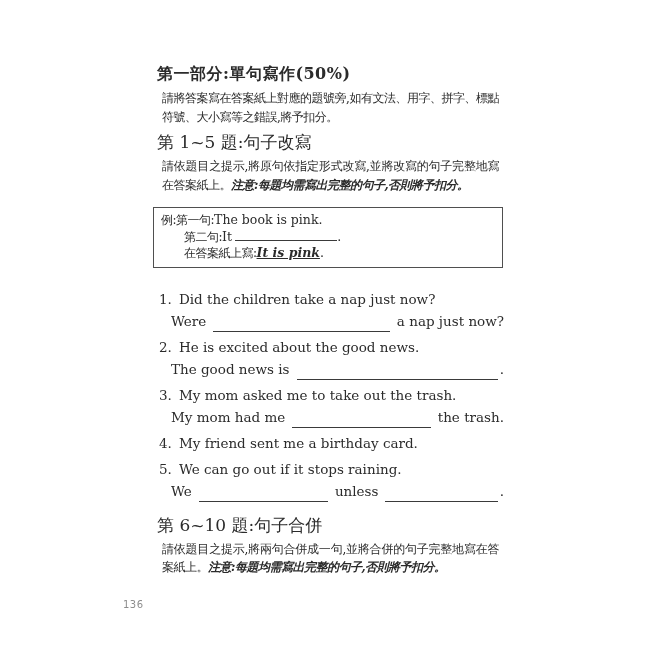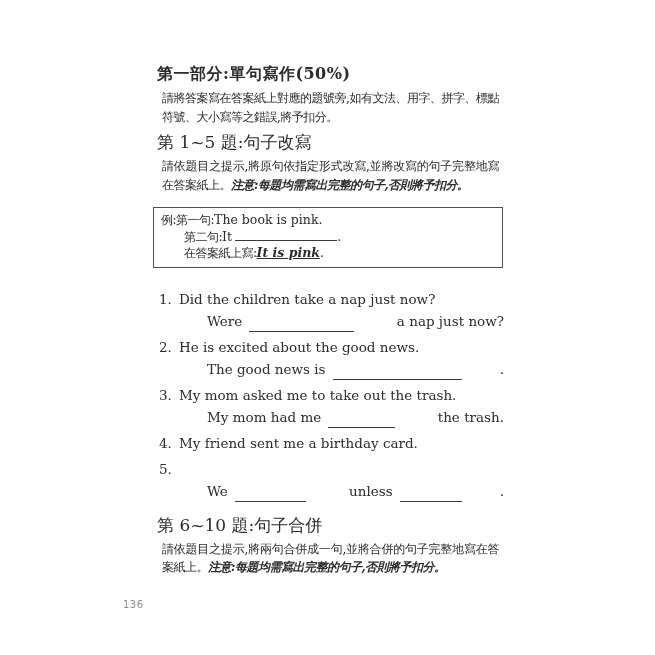--- a/index.html
+++ b/index.html
@@ -41,21 +41,21 @@
   .questions{margin-top:20px;}
   .question{margin-bottom:4px;}
   .q-prompt{
     display:flex;font-size:13.5px;line-height:22px;letter-spacing:0;
     padding-left:2px;gap:7px;white-space:nowrap;
   }
   .q-answer{
     display:flex;align-items:flex-end;margin-left:14px;
     font-size:13.5px;line-height:22px;letter-spacing:0;
   }
-  .q-answer .txt{white-space:nowrap;padding-bottom:0px;margin-left:36px;}
+  .q-answer .txt{white-space:nowrap;padding-bottom:0px;}
   .blank{
     flex:1 1 auto;height:17px;border-bottom:1px solid #3a3a3a;
     margin-left:7px;margin-right:7px;
   }
   .blank.before-period{margin-right:2px;}
   .blank.grow-lg{flex-grow:1.15;}
   .page-number{
     position:absolute;left:123px;top:599px;
     font-family:"DejaVu Sans","Liberation Sans",sans-serif;
     font-size:10px;color:#8c8c8c;letter-spacing:0.5px;
@@ -121,20 +121,21 @@
     <div class="question">
       <div class="q-prompt">
           <span>4.</span>
           <span>My friend sent me a birthday card.</span>
         </div>
     </div>
 
     <div class="question">
       <div class="q-prompt">
           <span>5.</span>
+          <span>We can go out if it stops raining.</span>
         </div>
       <div class="q-answer">
           <span class="txt">We</span>
           <span class="blank grow-lg"></span>
           <span class="txt">unless</span>
           <span class="blank before-period"></span>
           <span class="txt">.</span>
         </div>
     </div>
 

